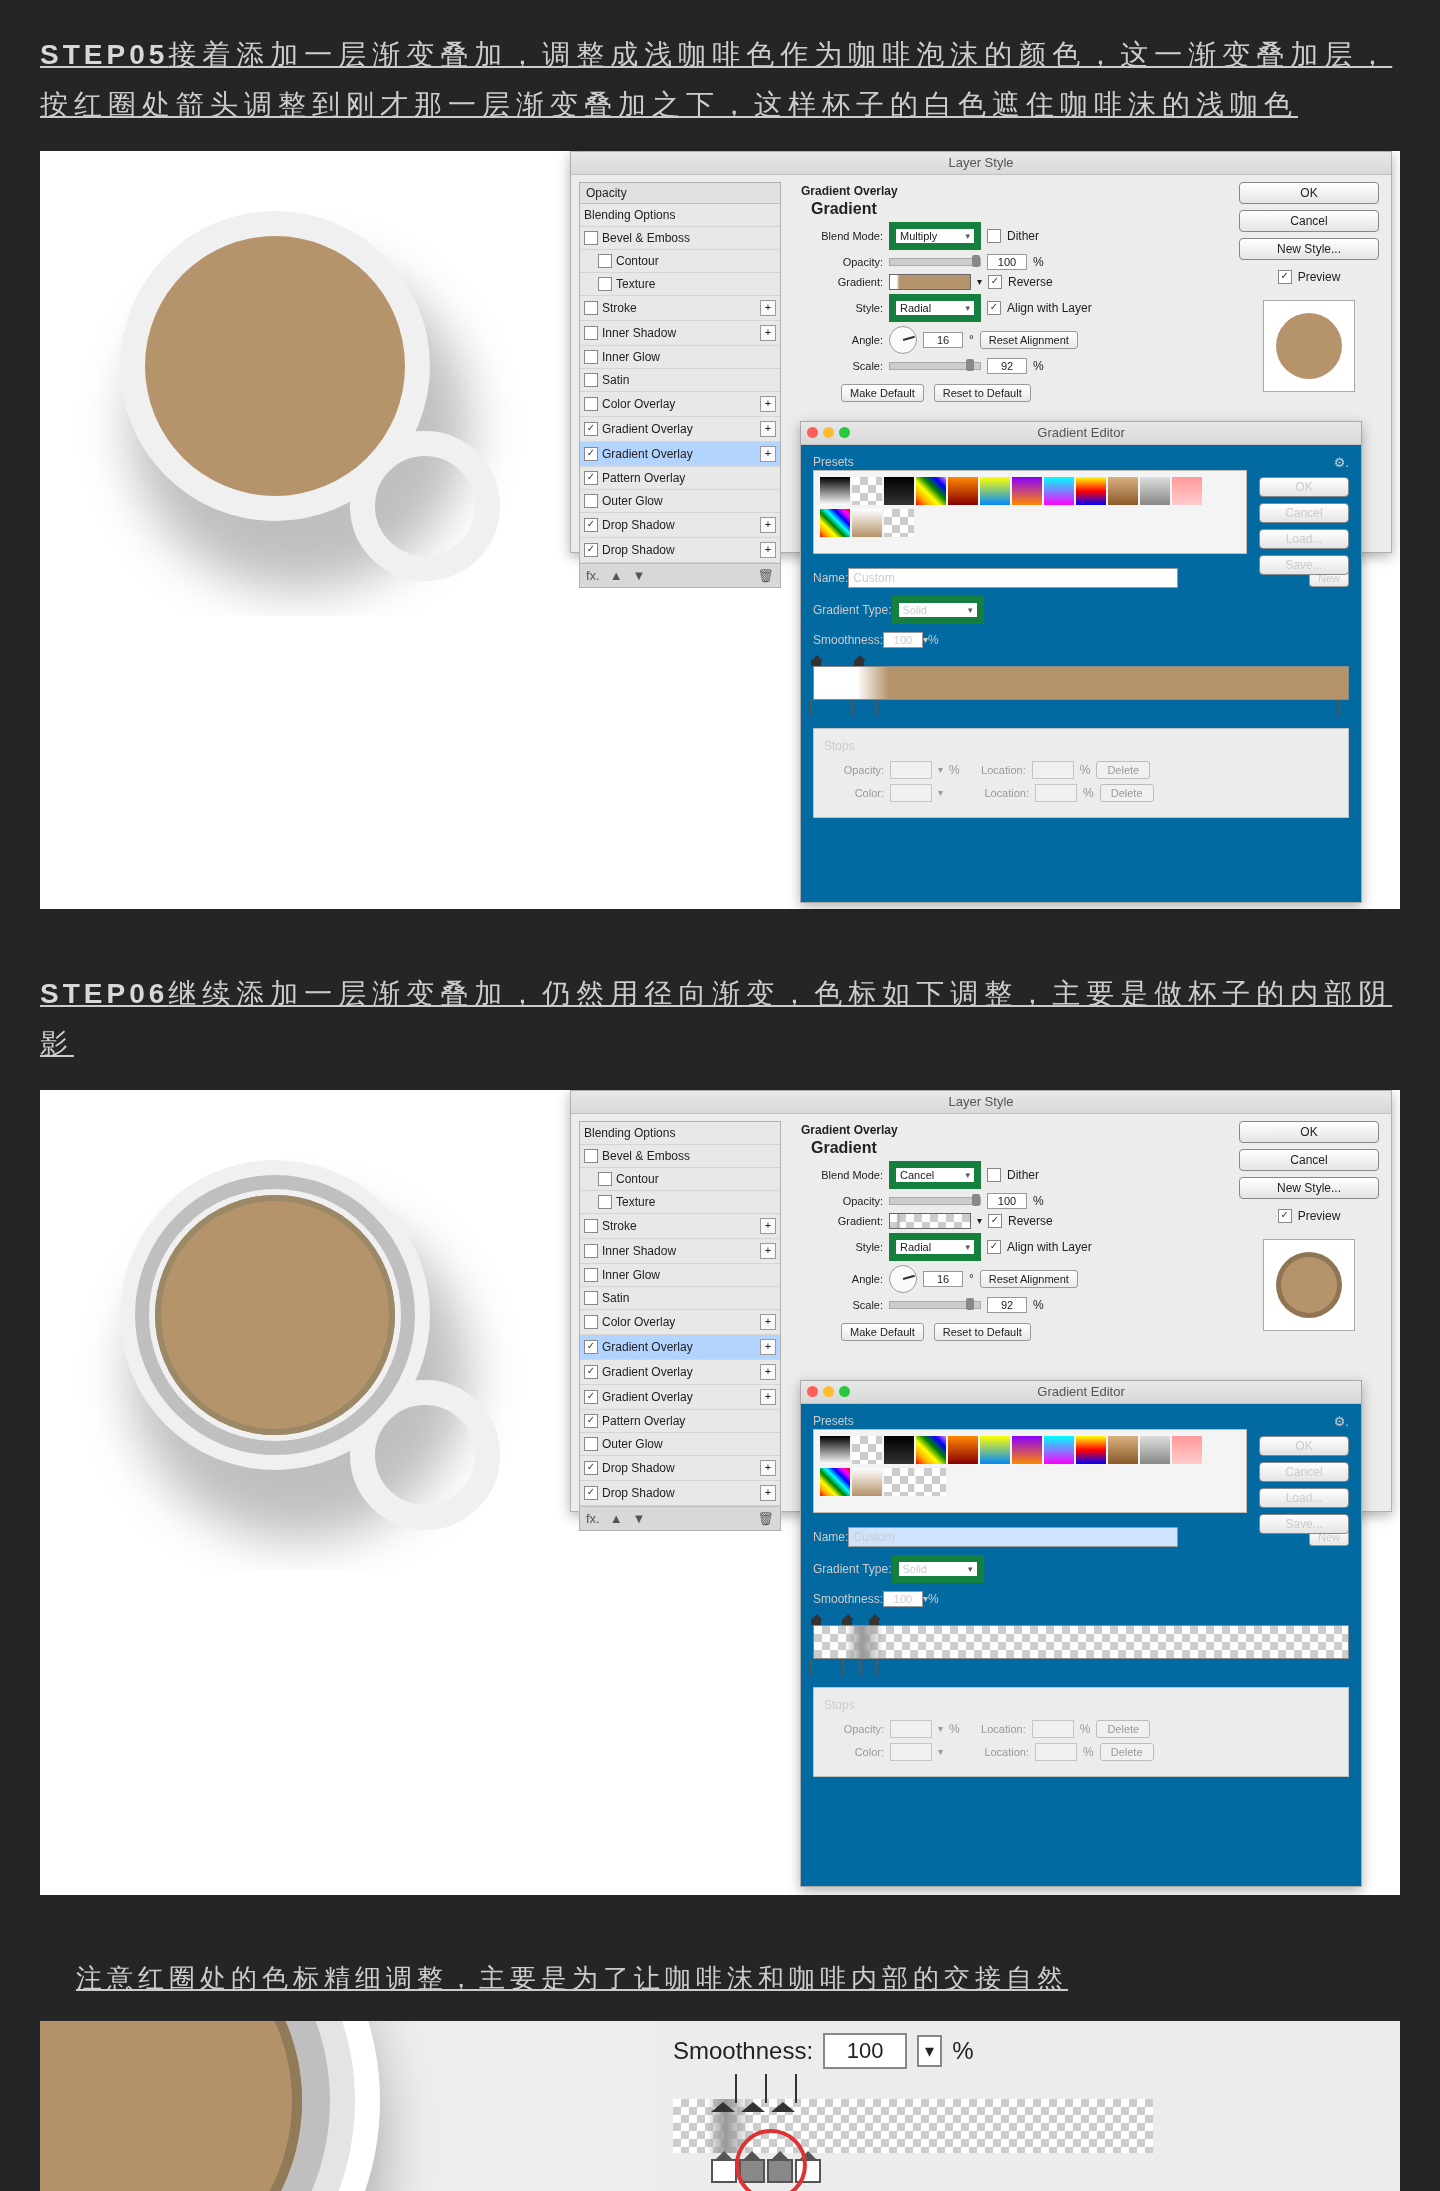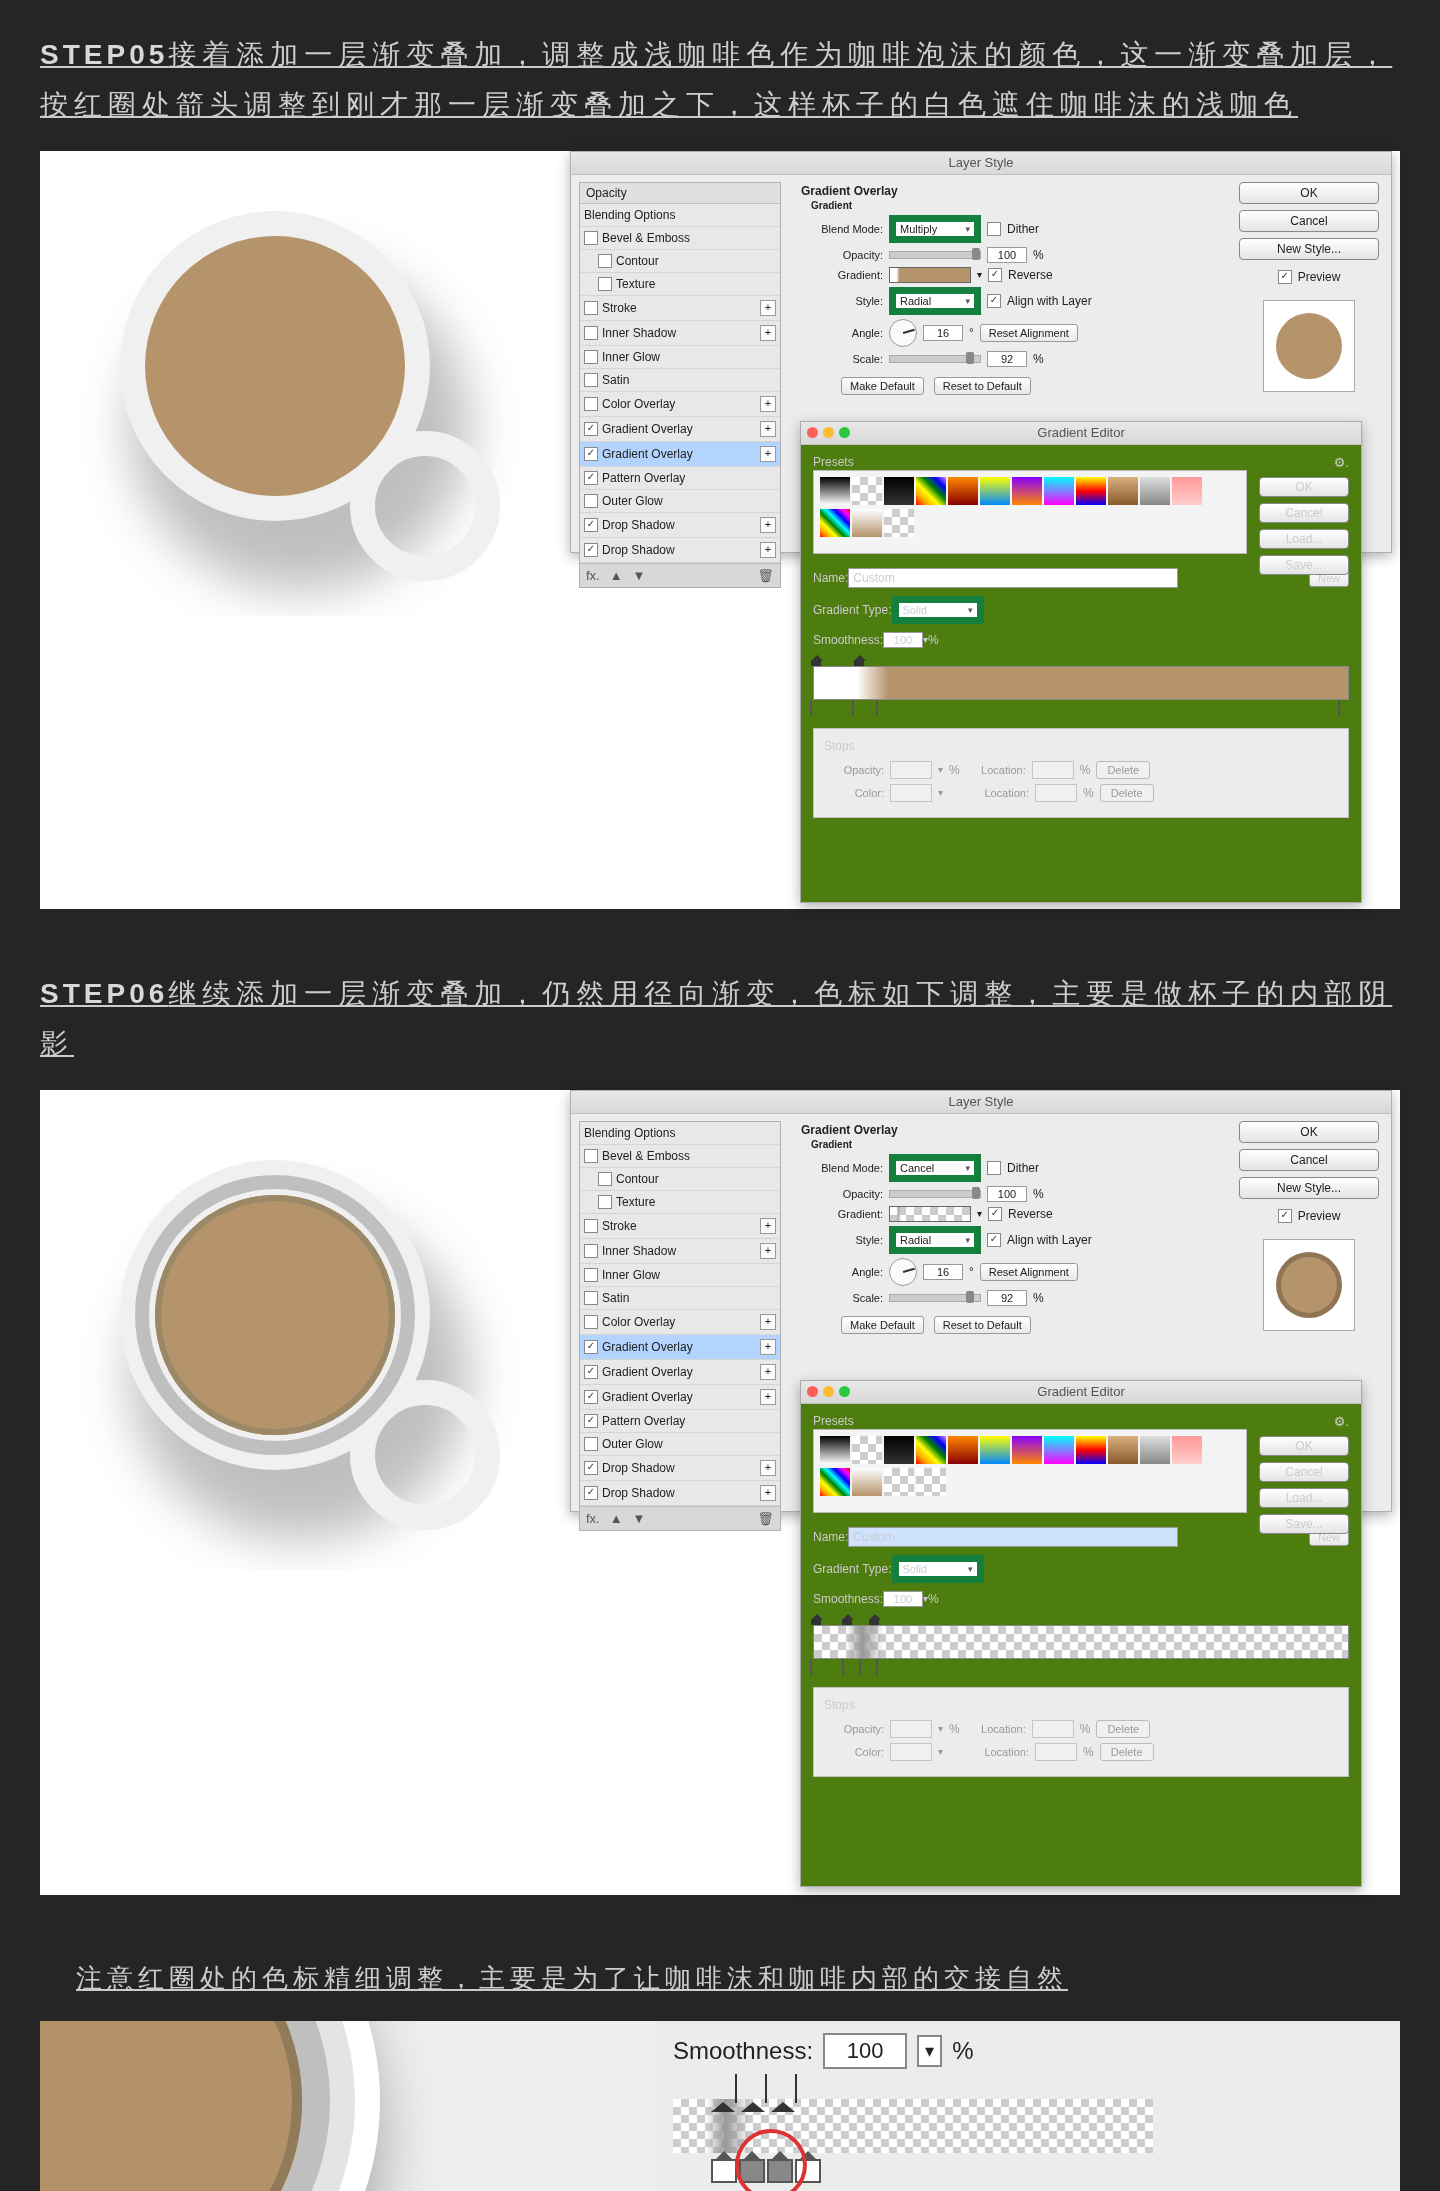--- a/index.html
+++ b/index.html
@@ -123,21 +123,21 @@
 
   .fx-bar { display:flex; gap:10px; padding:4px 6px; background:#d8d8d8; border-top:1px solid #bbb; font-size:13px; color:#555;}
 
   .go-panel {
     position: absolute;
     left: 230px; top: 30px;
     width: 310px;
     font-size: 12px;
   }
   .go-panel .sect-title{ font-weight:bold; font-size:12px; padding:2px 0;}
-  .go-panel .sub-title{ font-weight:bold; padding-left:10px; font-size:10px;}
+  .go-panel .sub-title{ font-weight:bold; padding-left:10px; font-size:16px;}
   .go-row{ display:flex; align-items:center; gap:6px; margin:4px 0; padding-left:14px;}
   .go-row .lab{ width:68px; text-align:right; font-size:11px;}
   .sel-box{ border:7px solid #15803d; background:#fff; padding:1px 4px; min-width:70px; font-size:11px; display:flex; justify-content:space-between; align-items:center;}
   .sel-box .arr{ font-size:9px; color:#555;}
   .num-box{ border:1px solid #999; background:#fff; width:34px; text-align:center; font-size:11px; padding:1px 2px;}
   .slider{ width:90px; height:6px; background:#ccc; border:1px solid #aaa; position:relative;}
   .slider .knob{ position:absolute; top:-4px; width:8px; height:12px; background:#888; border-radius:2px;}
   .grad-swatch{ width:80px; height:14px; border:1px solid #666;}
   .angle-dial{ width:26px; height:26px; border:1px solid #999; border-radius:50%; background:#fafafa; position:relative;}
   .angle-dial .needle{ position:absolute; width:12px; height:1.5px; background:#333; top:12px; left:13px; transform-origin:left center; transform:rotate(-16deg);}
@@ -148,21 +148,21 @@
     display:flex; flex-direction:column; gap:6px; align-items:stretch;
   }
   .right-btns .btn{ border:1px solid #888; background:linear-gradient(#fff,#e4e4e4); text-align:center; padding:3px 0; font-size:12px; border-radius:4px;}
   .preview-chk{ display:flex; align-items:center; gap:6px; font-size:12px; margin-top:4px; justify-content:center;}
   .preview-box{ width:90px; height:90px; border:1px solid #aaa; background:#fff; margin:10px auto 0; display:flex; align-items:center; justify-content:center;}
   .preview-circle{ width:66px; height:66px; border-radius:50%; background:#b5936b;}
 
   
   .grad-editor{
     position:absolute;
-    background:#4d7c0f;
+    background:#0369a1;
     border:1px solid #aaa;
     box-shadow:0 4px 12px rgba(0,0,0,0.3);
     font-size:12px;
   }
   .ge-body{ padding:10px 12px; position:relative;}
   .presets-box{ border:1px solid #bbb; background:#f4f4f4; padding:6px; height:70px; position:relative;}
   .presets-strip{ height:28px; display:flex; gap:2px; flex-wrap:wrap;}
   .pg{ width:30px; height:28px;}
   .ge-right{ position:absolute; right:12px; top:32px; width:90px; display:flex; flex-direction:column; gap:6px;}
   .ge-right .btn{ border:1px solid #888; background:linear-gradient(#fff,#e4e4e4); text-align:center; padding:2px 0; font-size:12px; border-radius:4px;}

